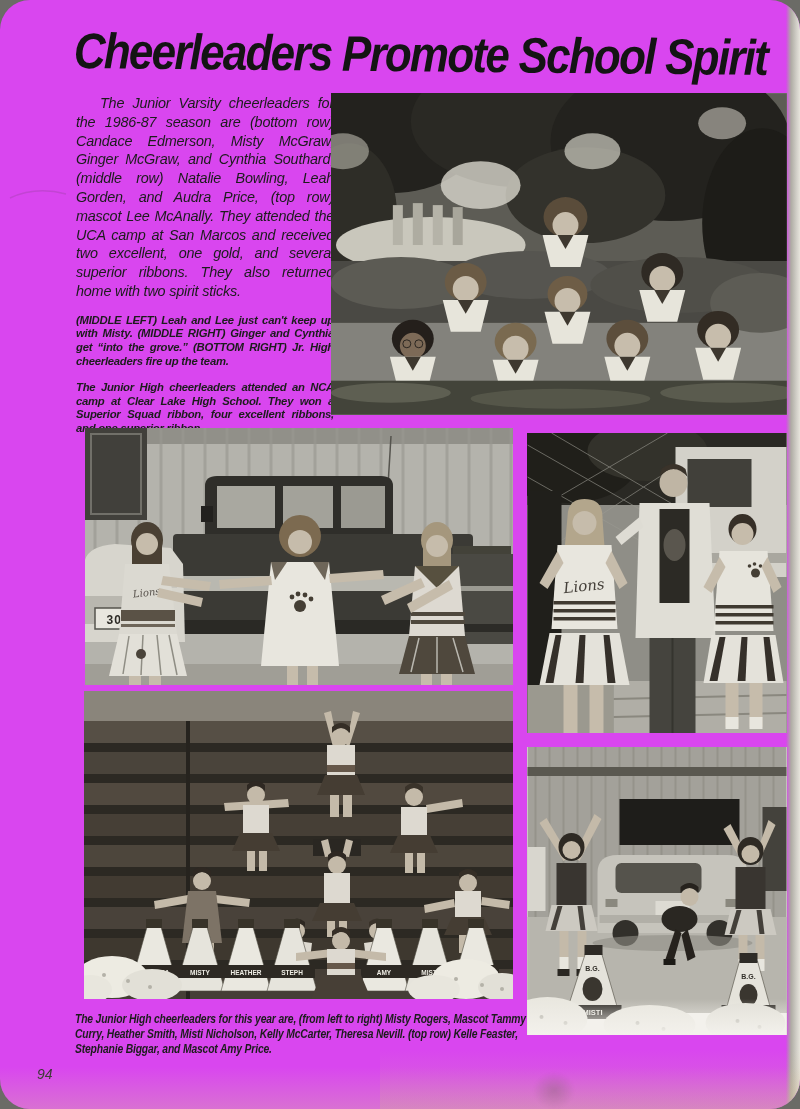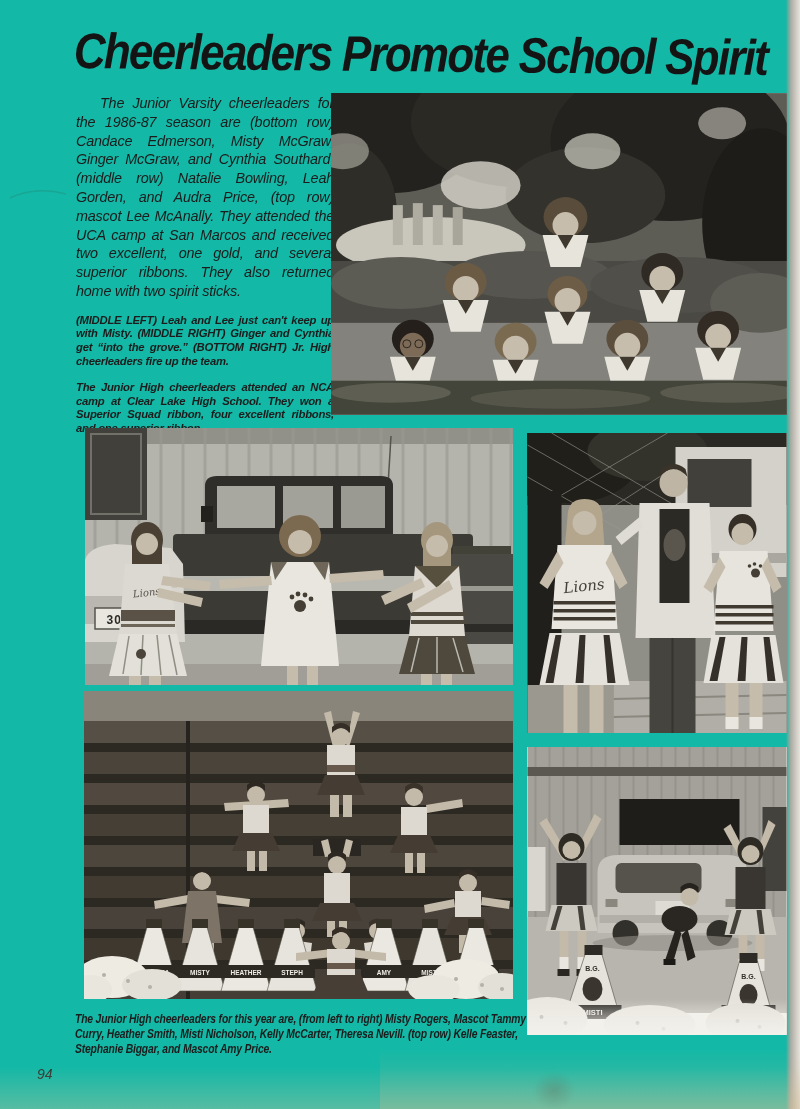--- a/index.html
+++ b/index.html
@@ -1,17 +1,17 @@
 <!DOCTYPE html>
 <html><head>
 <meta charset="utf-8">
 <style>
   html,body{margin:0;padding:0;background:#6b6b66;}
-  .page{position:relative;width:800px;height:1109px;background:#14b8a6;overflow:hidden;
-        font-family:"Liberation Sans",sans-serif;color:#1c1c1c;}
+  .page{position:relative;width:800px;height:1109px;background:#d946ef;overflow:hidden;
+        font-family:"Liberation Sans",sans-serif;color:#1c1c1c;border-radius:30px;}
   .headline{position:absolute;left:74px;top:22px;margin:0;font-size:50px;font-weight:bold;
         font-style:italic;letter-spacing:-2px;white-space:nowrap;color:#141414;
         transform:scaleX(.88) rotate(.5deg);transform-origin:left top;}
   .textcol{position:absolute;left:76px;top:94px;width:258px;font-style:italic;}
   .intro{font-size:14.4px;line-height:18.8px;text-align:justify;text-indent:24px;
         letter-spacing:-.2px;margin:0;}
   .note{font-weight:bold;font-size:11.3px;line-height:13.6px;text-align:justify;
         letter-spacing:-.25px;margin:13px 0 0 0;}
   .photo{position:absolute;overflow:hidden;background:#8a8a84;}
   .photo svg{display:block;}

